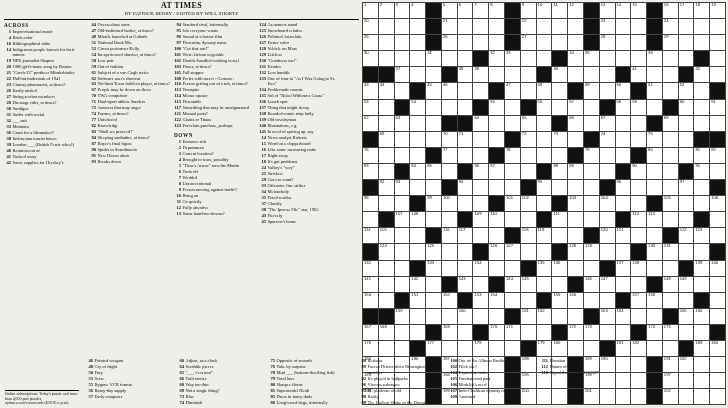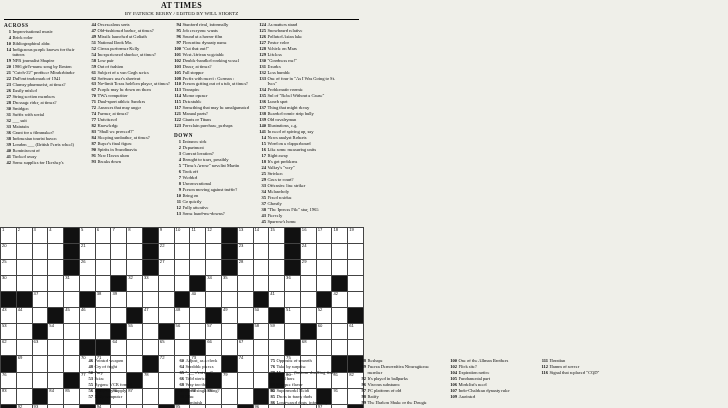--- a/index.html
+++ b/index.html
@@ -3,21 +3,21 @@
 <meta charset="utf-8">
 <style>
   html,body{margin:0;padding:0;}
   body{
     width:728px;height:408px;
     background:#efefe9;
     font-family:"Liberation Serif", serif;
     color:#111;
     overflow:hidden;
   }
-  .page{position:relative;width:728px;height:408px;display:flex;flex-direction:column;}
+  .page{position:relative;width:728px;height:408px;display:flex;}
   .left{width:362px;height:408px;padding:2px 3px 0 4px;box-sizing:border-box;}
   .right{width:366px;height:408px;box-sizing:border-box;padding:2px 2px 0 0;}
 
   
   .hdr{text-align:center;line-height:1.05;}
   .hdr .title{font-size:8px;font-weight:bold;letter-spacing:.4px;}
   .hdr .byline{font-size:5px;letter-spacing:.1px;margin-top:1px;}
   .rule{border-bottom:1px solid #000;margin:2px 0 2px 0;}
 
   

